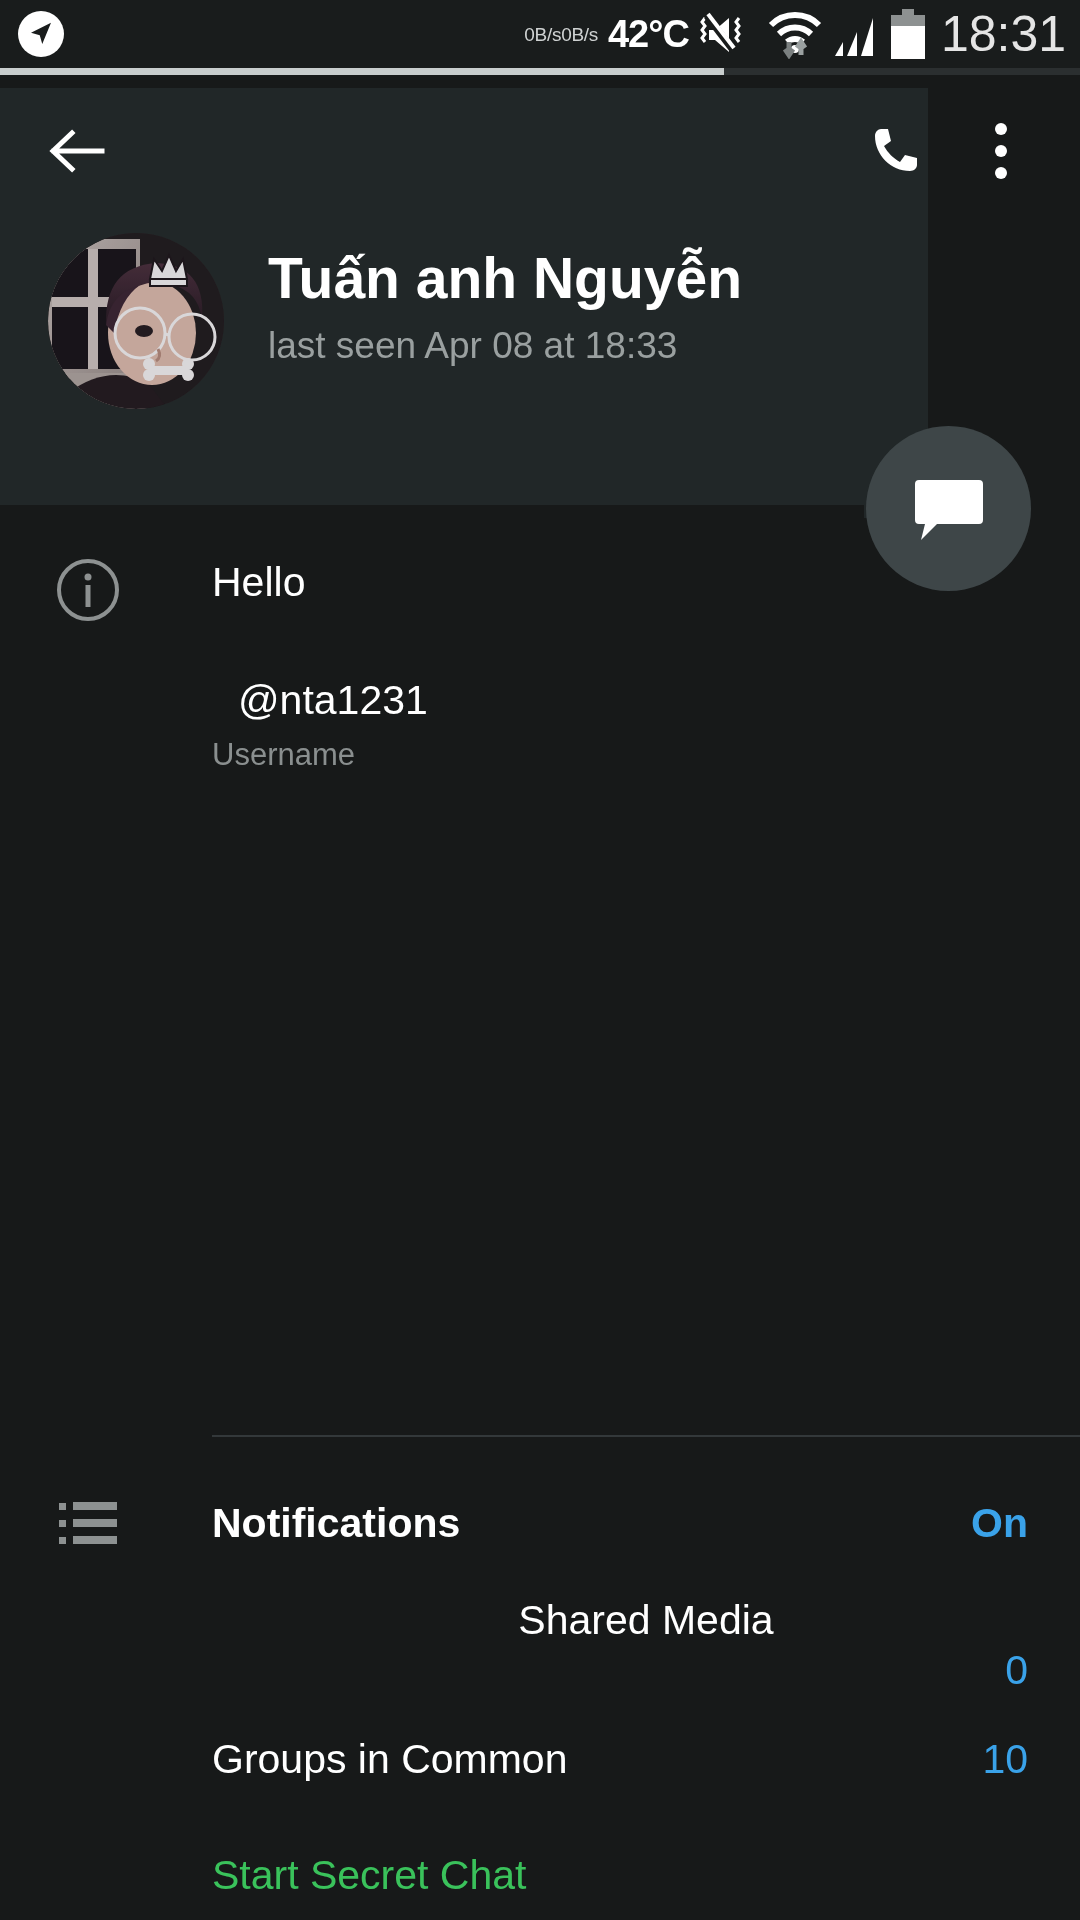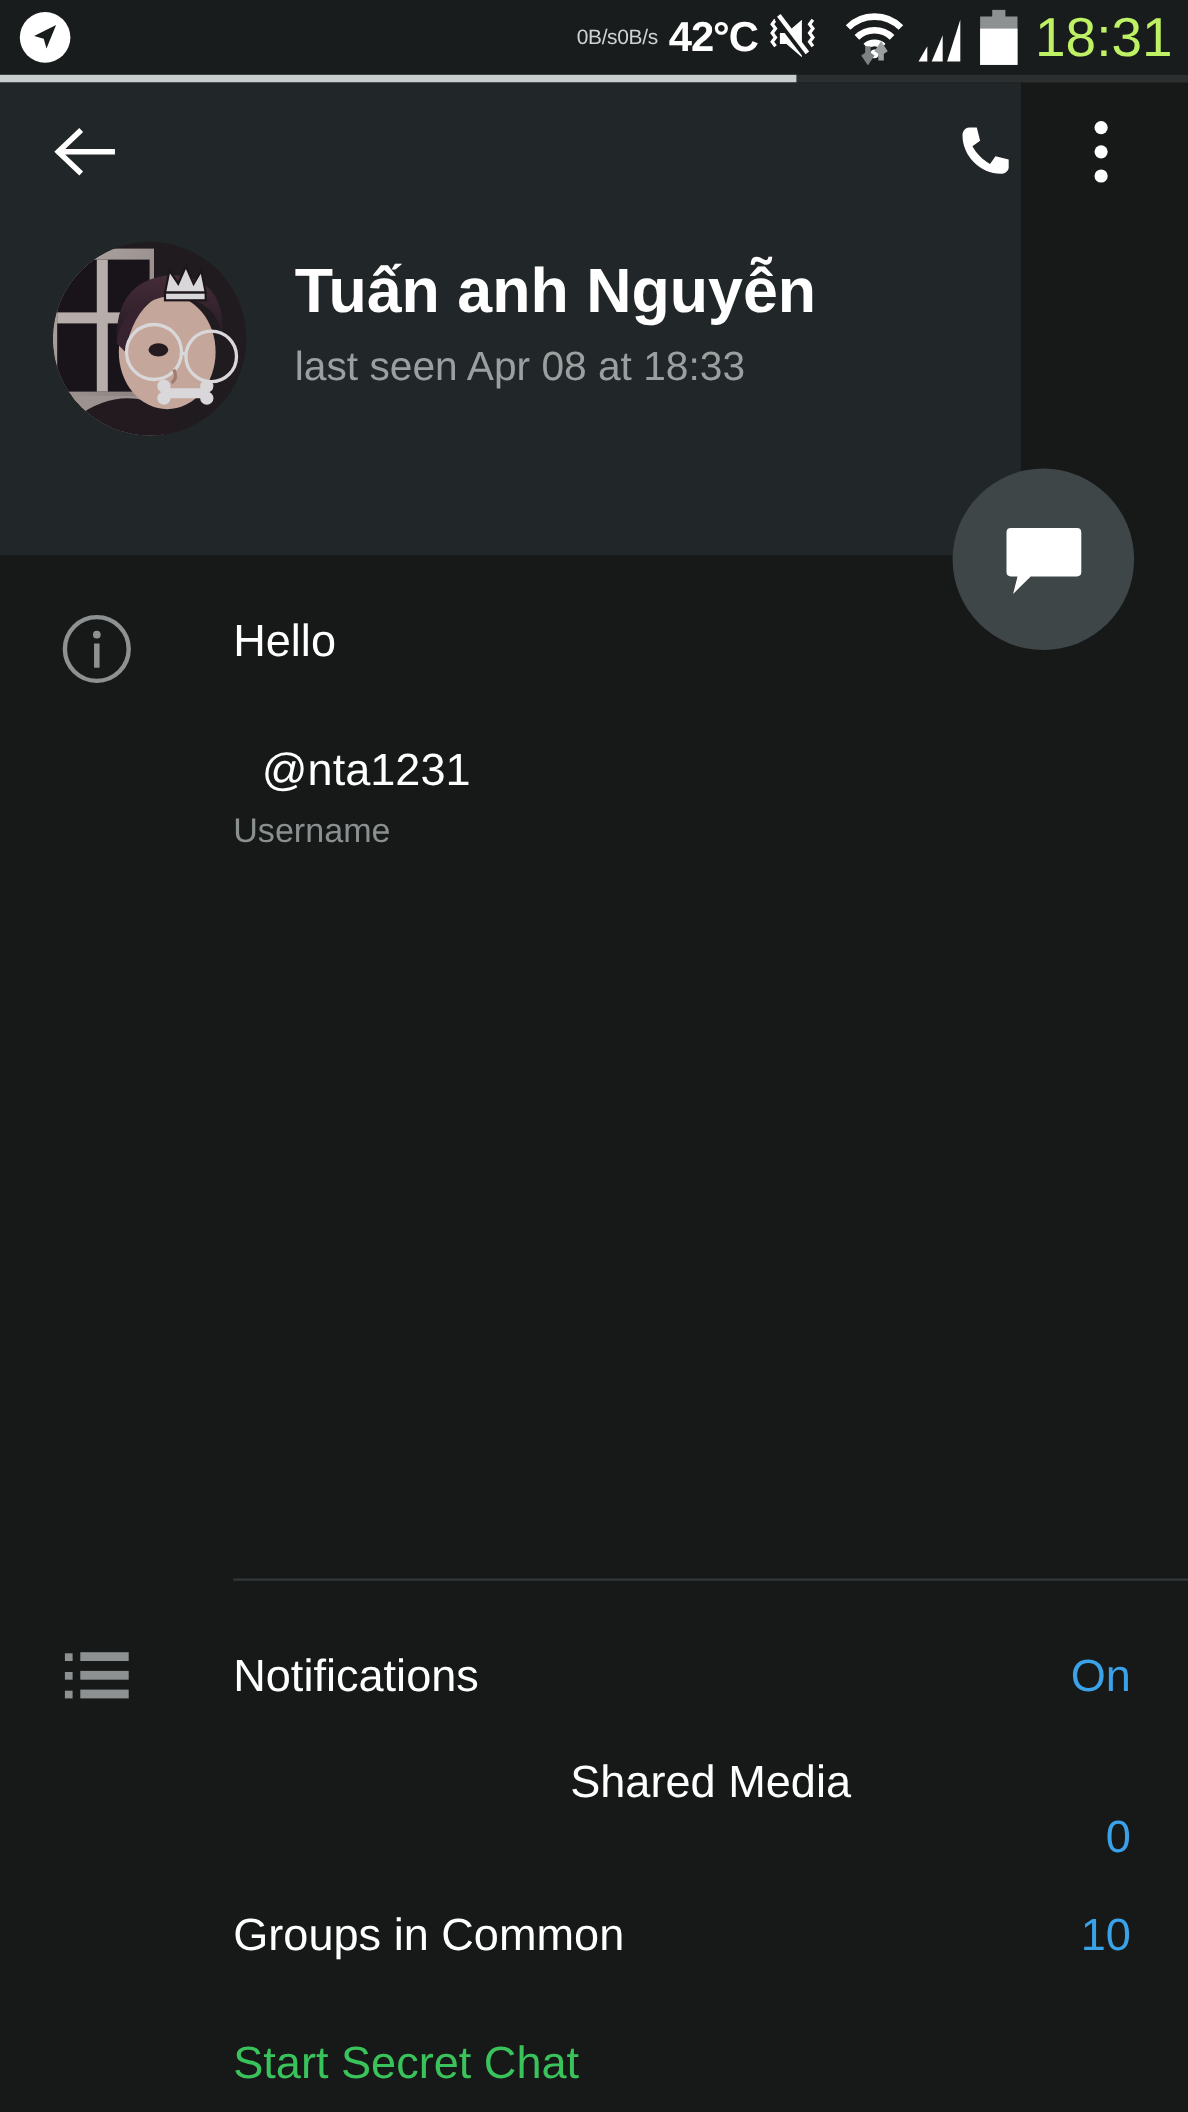--- a/index.html
+++ b/index.html
@@ -23,21 +23,21 @@
   }
   .sb-right{
     margin-left:auto; display:flex; align-items:center;
     padding-right:14px; gap:10px;
   }
   .net-speed{
     display:flex; flex-direction:row; justify-content:center;
     font-size:19px; line-height:23px; color:#cfd2d2; letter-spacing:-0.3px;
   }
   .temp{ font-size:38px; color:#ffffff; letter-spacing:-1px; font-weight:700; }
-  .clock{ font-size:50px; color:#bef264; letter-spacing:0px; margin-left:6px; }
+  .clock{ font-size:50px; color:#e5e5e5; letter-spacing:0px; margin-left:6px; }
   .ic{ display:flex; align-items:center; }
 
   
   .battery{ position:relative; width:34px; height:50px; }
   .battery .cap{
     position:absolute; left:11px; top:0; width:12px; height:7px;
     background:#8d9191;
   }
   .battery .shell{
     position:absolute; left:0; top:6px; width:34px; height:44px; background:#8d9191;
@@ -48,21 +48,21 @@
 
   
   .progress-track{
     position:absolute; left:0; top:68px; width:1080px; height:7px;
     background:#2b2f30;
   }
   .progress-fill{ height:7px; background:#c8cdcd; }
 
   
   .header{
-    position:absolute; left:0; top:75px; width:928px; height:430px;
+    position:absolute; left:0; top:88px; width:928px; height:430px;
     background:#212728;
   }
   .toolbar{
     position:absolute; left:0; top:0; width:1080px; height:125px;
     display:flex; align-items:center;
   }
   .toolbar .back{ margin-left:42px; width:70px; height:70px; display:flex; align-items:center; justify-content:center; }
   .toolbar .actions{ margin-left:auto; display:flex; align-items:center; gap:36px; padding-right:44px; }
   .toolbar .act{ width:70px; height:70px; display:flex; align-items:center; justify-content:center; }
 
@@ -302,21 +302,21 @@
 
     <div class="row uname-block">
       <div class="row-main">
         <div class="uname-value">@nta1231</div>
         <div class="uname-label">Username</div>
       </div>
     </div>
 
     <div class="divider"></div>
 
-    <div class="setting-row" style="top:972px;">
+    <div class="setting-row" style="top:972px;font-weight:bold;">
       <div class="row-icon">
         <div class="list-icon">
           <div class="li">
               <span class="dot"></span>
               <span class="bar"></span>
             </div>
           <div class="li">
               <span class="dot"></span>
               <span class="bar"></span>
             </div>

